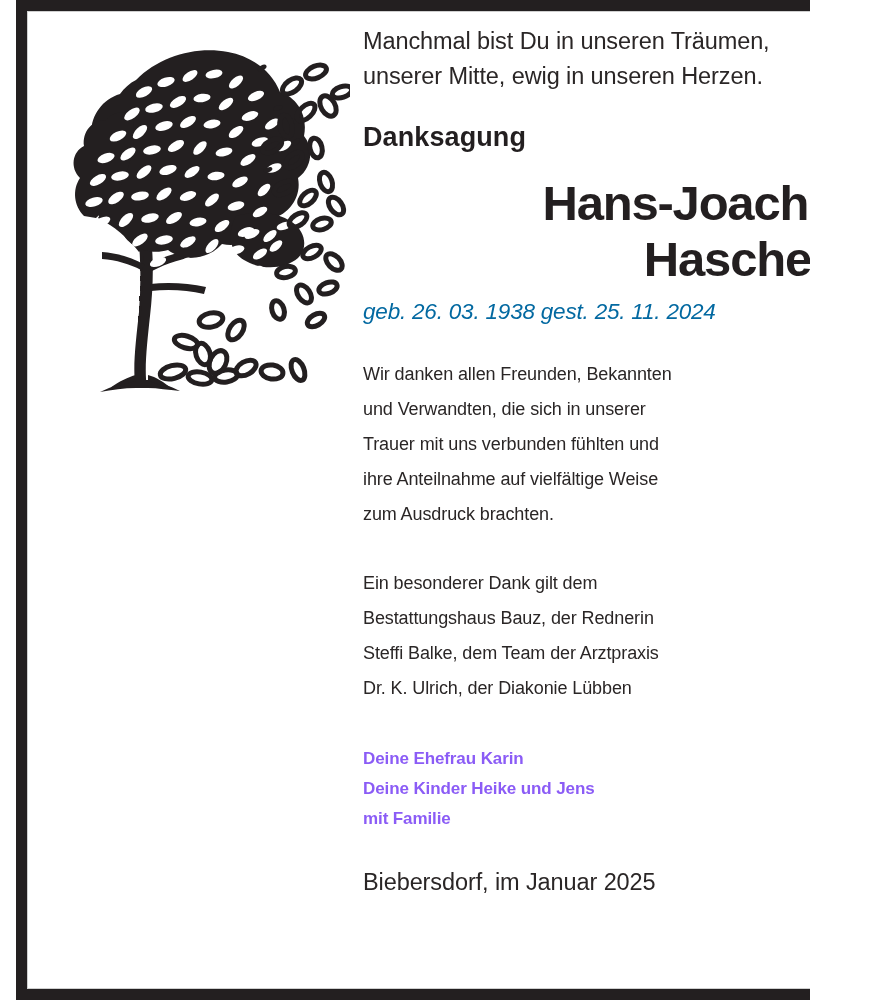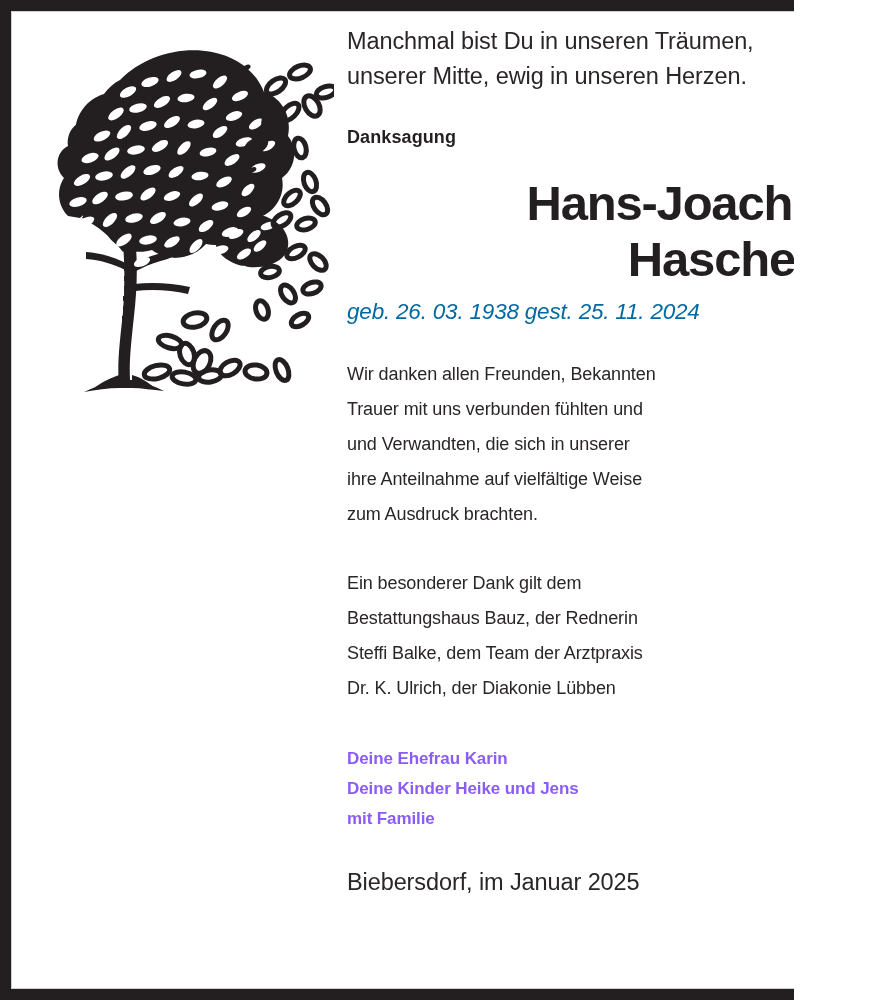--- a/index.html
+++ b/index.html
@@ -9,20 +9,21 @@
   }
 
   #notice {
     position: relative;
     width: 794px;
     height: 1000px;
     box-sizing: border-box;
     background: #ffffff;
     font-family: "Liberation Sans", sans-serif;
     overflow: hidden;
+    margin-left: 16px;
   }
 
   
   .frame-band {
     position: absolute;
     background: #231f20;
   }
   .frame-top    { left: 0;  top: 0;    width: 890px; height: 11px; }
   .frame-bottom { left: 0;  bottom: 0; width: 890px; height: 11px; }
   .frame-left   { left: 0;  top: 0;    width: 11px;  height: 1000px; }
@@ -62,21 +63,21 @@
   }
 
   .verse {
     font-size: 23.5px;
     line-height: 35px;
     letter-spacing: -0.1px;
     color: #2a2626;
   }
 
   .salutation {
-    font-size: 18px;
+    font-size: 27px;
     font-weight: bold;
     line-height: 28px;
     margin-top: 29px;
     letter-spacing: 0.1px;
     color: #231f20;
   }
 
   .deceased-name {
     font-size: 49px;
     font-weight: bold;
@@ -331,22 +332,22 @@
 
     <div class="deceased-name">
       <span class="line">Hans-Joachim</span>
       <span class="line">Haschenz</span>
     </div>
 
     <div class="life-dates">geb. 26. 03. 1938   gest. 25. 11. 2024</div>
 
     <div class="body-paragraph">
       <span class="line">Wir danken allen Freunden, Bekannten</span>
+      <span class="line">und Verwandten, die sich in unserer</span>
       <span class="line">Trauer mit uns verbunden fühlten und</span>
-      <span class="line">und Verwandten, die sich in unserer</span>
       <span class="line">ihre Anteilnahme auf vielfältige Weise</span>
       <span class="line">zum Ausdruck brachten.</span>
     </div>
 
     <div class="body-paragraph second">
       <span class="line">Ein besonderer Dank gilt dem</span>
       <span class="line">Bestattungshaus Bauz, der Rednerin</span>
       <span class="line">Steffi Balke, dem Team der Arztpraxis</span>
       <span class="line">Dr. K. Ulrich, der Diakonie Lübben</span>
     </div>

